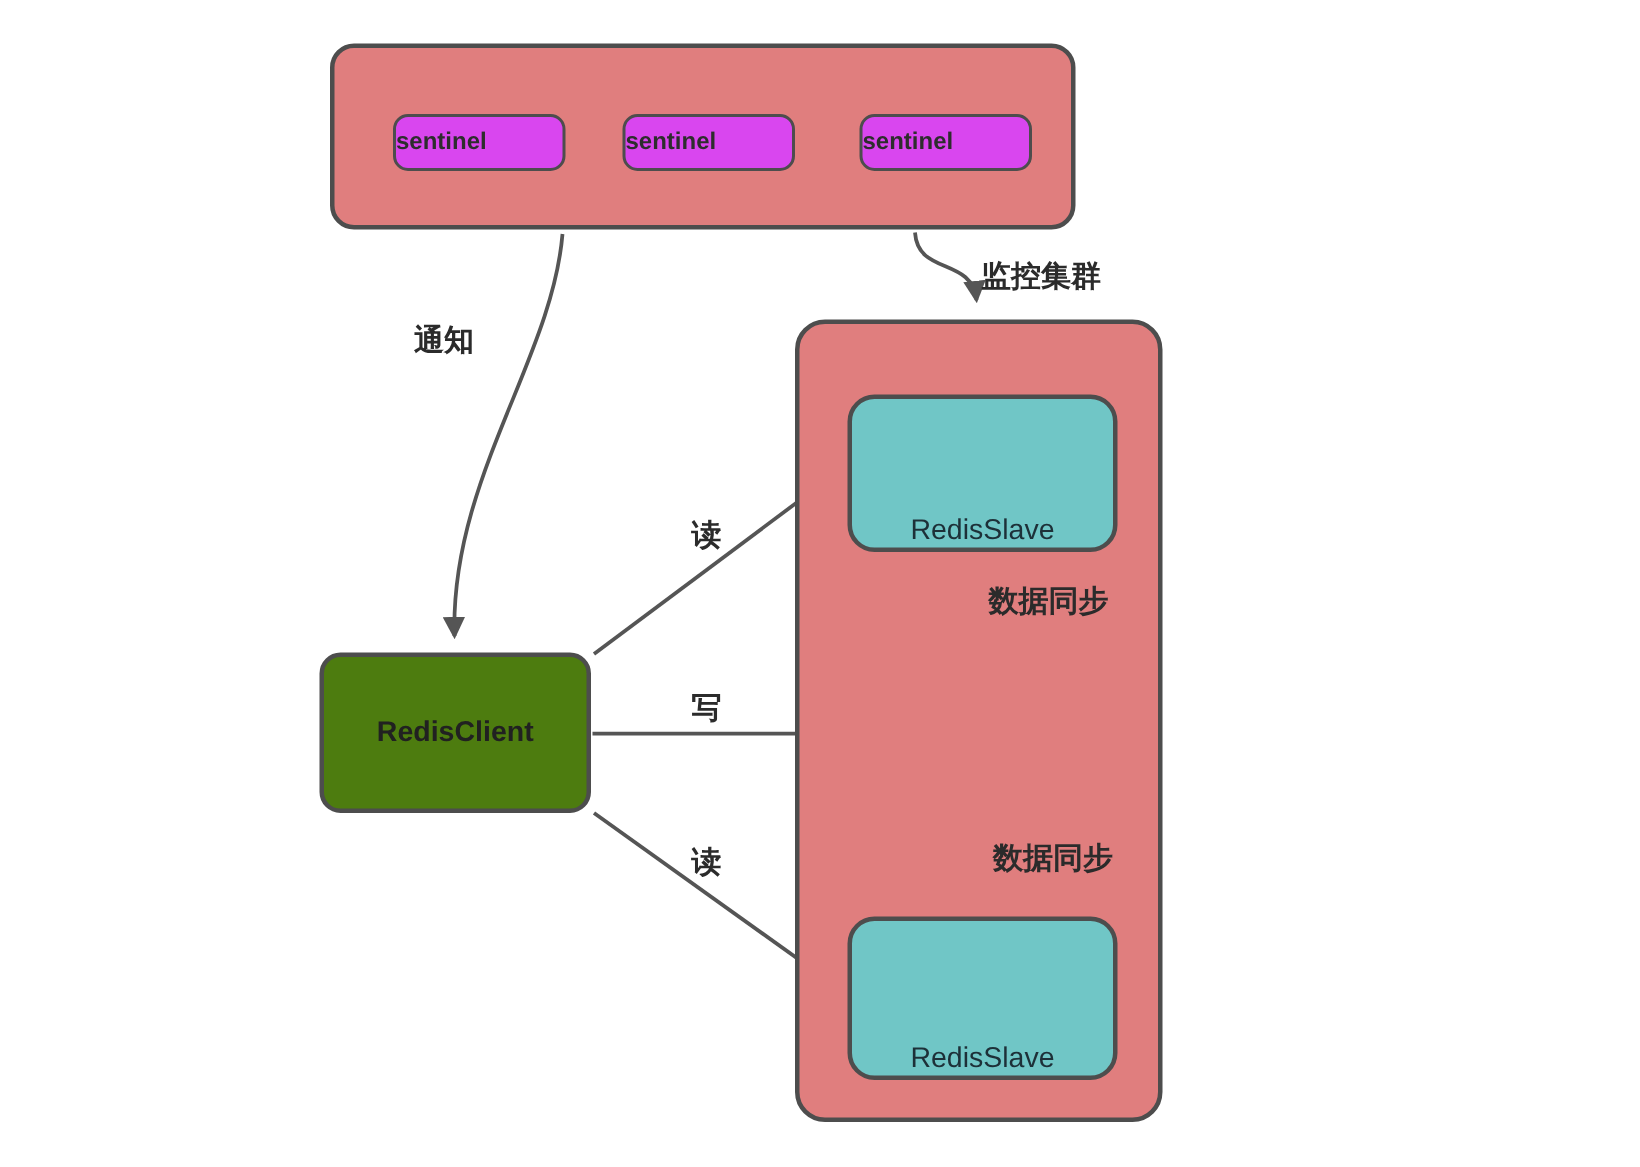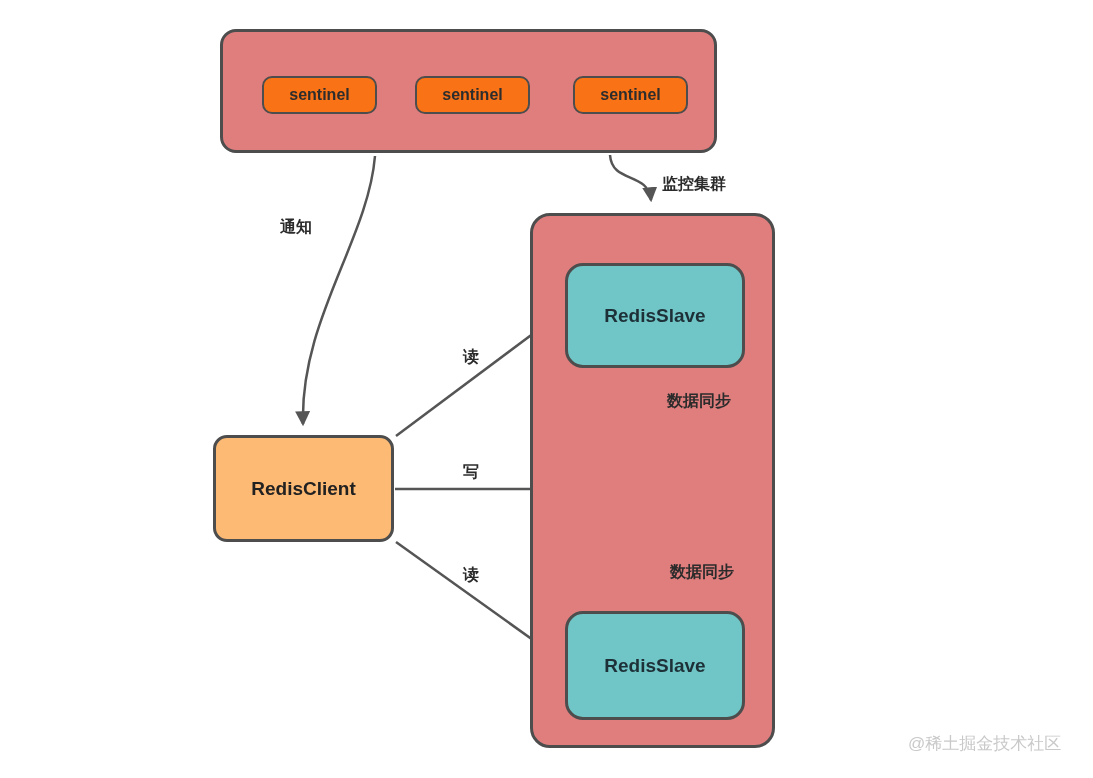--- a/index.html
+++ b/index.html
@@ -38,26 +38,25 @@
     background: #e07e7e;
     border: 3px solid #4d4d4d;
     border-radius: 16px;
   }
   .sentinel {
     box-sizing: border-box;
     position: absolute;
     top: 44px;
     width: 115px;
     height: 38px;
-    background: #f97316;
+    background: #d946ef;
     border: 2.5px solid #4d4d4d;
     border-radius: 10px;
     display: flex;
     align-items: center;
-    justify-content: center;
     font-weight: bold;
     font-size: 16px;
     color: #2d2d2d;
   }
   .sentinel.s1 { left: 39px; }
   .sentinel.s2 { left: 192px; }
   .sentinel.s3 { left: 350px; }
   .cluster-group {
     left: 530px;
     top: 213px;
@@ -69,46 +68,46 @@
   }
   .node {
     box-sizing: border-box;
     position: absolute;
     left: 32px;
     width: 180px;
     background: #70c6c6;
     border: 3px solid #4d4d4d;
     border-radius: 18px;
     display: flex;
-    align-items: center;
+    align-items: flex-end;
     justify-content: center;
-    font-weight: bold;
+    font-weight: normal;
     font-size: 19px;
     color: #1d3038;
   }
   .node.slave-top { top: 47px; height: 105px; }
   .node.master    { top: 226px; height: 104px; }
   .node.slave-bottom { top: 395px; height: 109px; }
   .client-box {
     left: 213px;
     top: 435px;
     width: 181px;
     height: 107px;
-    background: #fdba74;
+    background: #4d7c0f;
     border: 3px solid #4d4d4d;
     border-radius: 14px;
     font-weight: bold;
     font-size: 19px;
     color: #212121;
   }
   .edge-label {
     position: absolute;
     transform: translate(-50%, -50%);
     font-weight: bold;
-    font-size: 16px;
+    font-size: 20px;
     color: #2b2b2b;
     white-space: nowrap;
   }
   .lbl-notify      { left: 296px; top: 227px; }
   .lbl-monitor     { left: 694px; top: 184px; }
   .lbl-read-upper  { left: 471px; top: 357px; }
   .lbl-write       { left: 471px; top: 472px; }
   .lbl-read-lower  { left: 471px; top: 575px; }
   .lbl-sync-up     { left: 699px; top: 401px; }
   .lbl-sync-down   { left: 702px; top: 572px; }
@@ -169,15 +168,14 @@
   </div>
 
   <div class="edge-label lbl-notify">通知</div>
   <div class="edge-label lbl-monitor">监控集群</div>
   <div class="edge-label lbl-read-upper">读</div>
   <div class="edge-label lbl-write">写</div>
   <div class="edge-label lbl-read-lower">读</div>
   <div class="edge-label lbl-sync-up">数据同步</div>
   <div class="edge-label lbl-sync-down">数据同步</div>
 
-  <div class="watermark">@稀土掘金技术社区</div>
 
 </div>
 
 </body></html>

